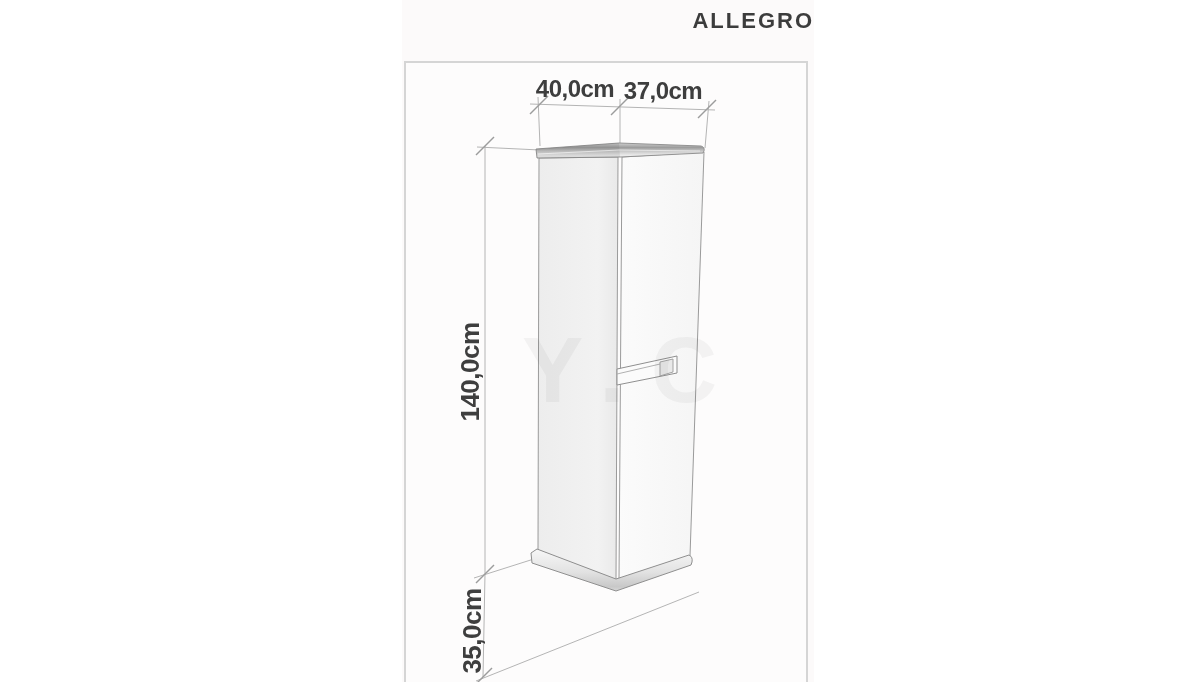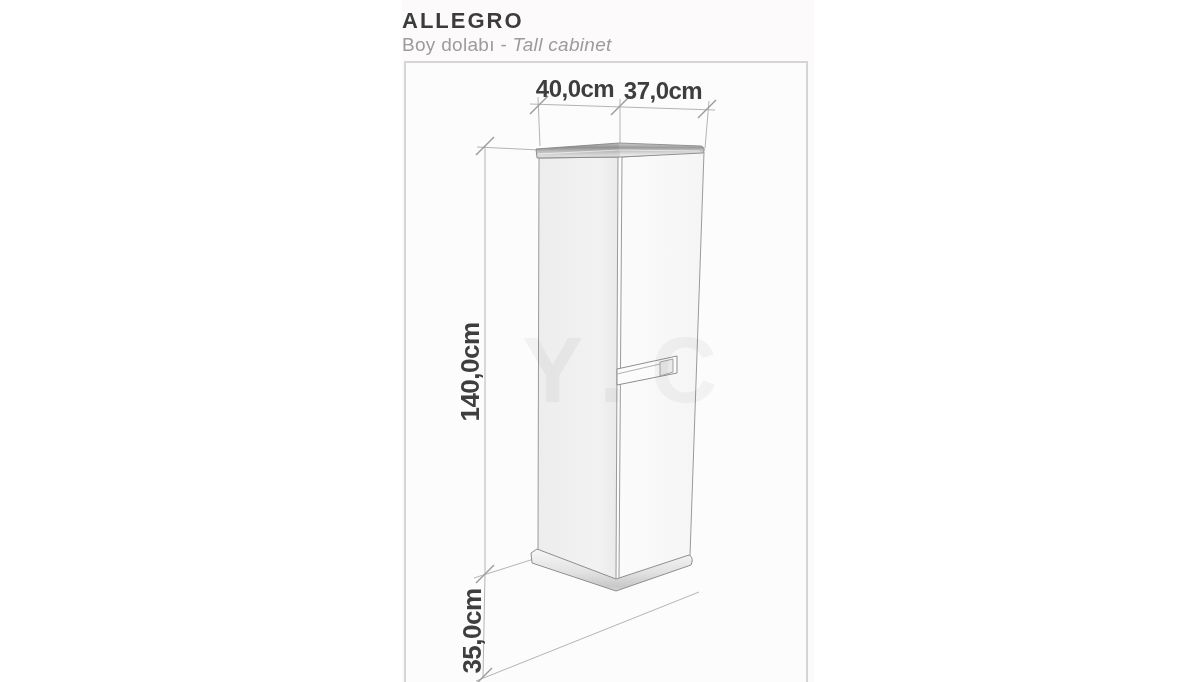--- a/index.html
+++ b/index.html
@@ -11,21 +11,21 @@
   .center-strip{
     position:absolute;left:402px;top:0;width:412px;height:682px;
     background:#fcfafa;
   }
   .frame{
     position:absolute;left:404px;top:61px;width:404px;height:640px;
     border:2px solid #d5d5d5;box-sizing:border-box;
     background:#fdfcfc;
   }
   .header{
-    position:absolute;left:402px;top:8px;width:412px;text-align:left;
+    position:absolute;left:402px;top:8px;width:412px;text-align:right;
     z-index:5;
   }
   .title{
     font-size:22px;font-weight:bold;letter-spacing:2px;color:#3c3c3c;
     line-height:26px;
   }
   .subtitle{
     font-size:19px;color:#9c9c9c;line-height:22px;letter-spacing:.3px;
   }
   .subtitle em{font-style:italic;}
@@ -43,21 +43,20 @@
   }
 </style>
 </head>
 <body>
 
 <div class="center-strip"></div>
 <div class="frame"></div>
 
 <div class="header">
   <div class="title">ALLEGRO</div>
-  <div class="subtitle"><span>Boy dolabı</span><span> - </span><em>Tall cabinet</em></div>
 </div>
 
 <svg class="drawing" viewBox="0 0 1200 682">
   <defs>
     <linearGradient id="gSlab" x1="0" y1="0" x2="0" y2="1">
       <stop offset="0" stop-color="#cfcfcf"></stop>
       <stop offset="0.3" stop-color="#9d9d9d"></stop>
       <stop offset="0.55" stop-color="#c9c9c9"></stop>
       <stop offset="0.8" stop-color="#e9e9e9"></stop>
       <stop offset="1" stop-color="#f3f3f3"></stop>

